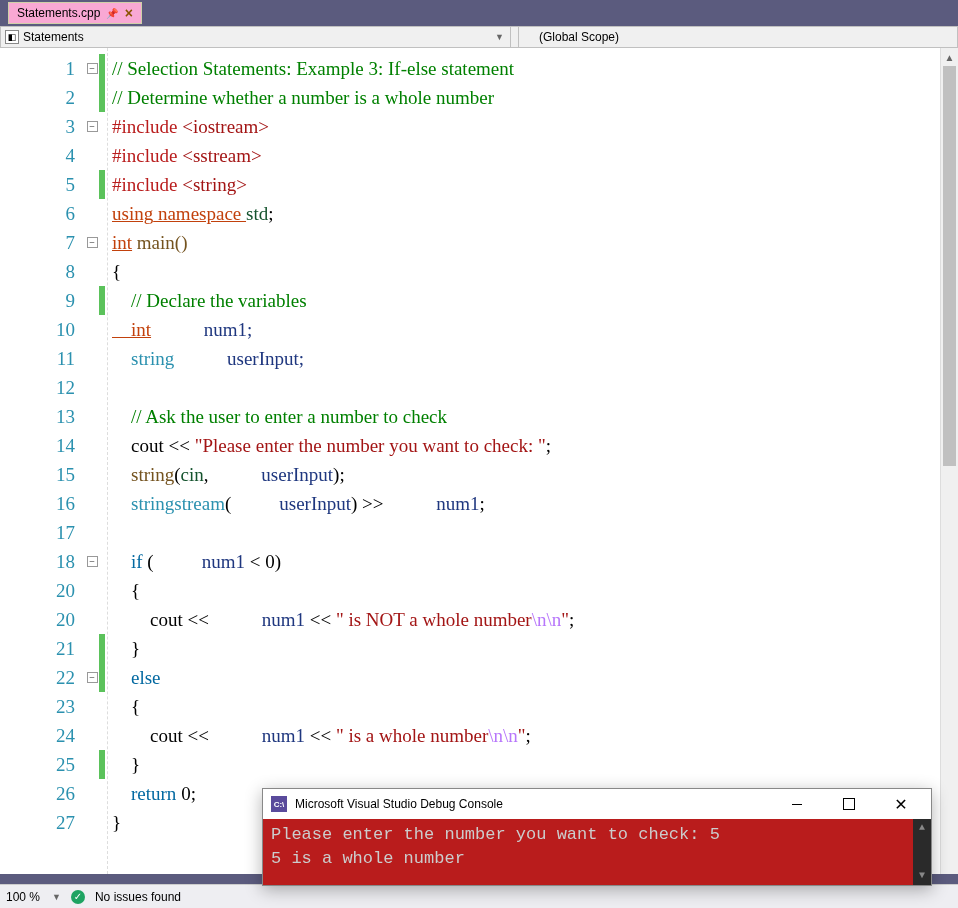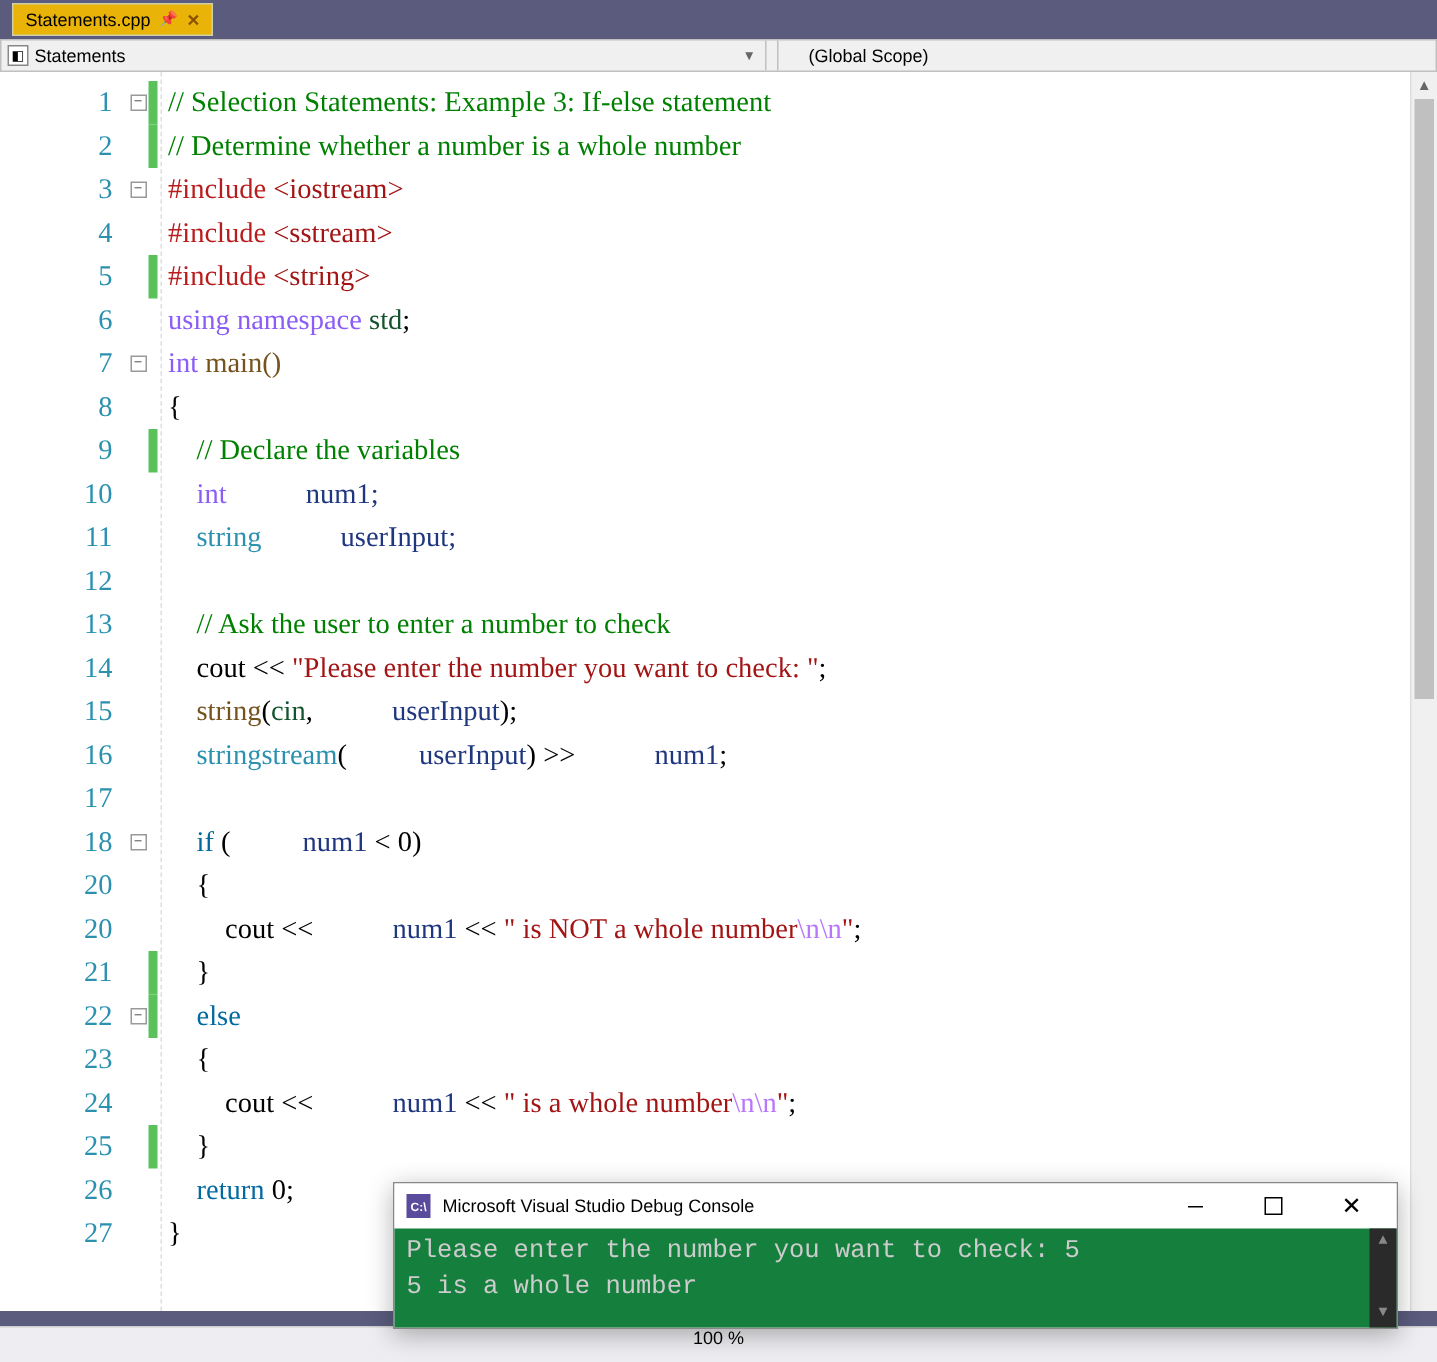--- a/index.html
+++ b/index.html
@@ -12,21 +12,21 @@
   position: relative;
 }
 .tab-bar {
   background: #5b5b7e;
   height: 26px;
   display: flex;
   padding-left: 8px;
   padding-top: 2px;
 }
 .tab {
-  background: #eab308;
+  background: #f9a8d4;
   border: 1px solid #d0d0a8;
   padding: 1px 8px;
   font-size: 12px;
   display: flex;
   align-items: center;
   gap: 6px;
   height: 22px;
 }
 .tab .pin { font-size: 10px; color: #555; }
 .tab .close { font-size: 14px; color: #8a5200; font-weight: bold; line-height: 1; }
@@ -102,21 +102,21 @@
 .change-col div { height: 29px; }
 .change-col .green { background: #5bc25b; width: 6px; height: 29px; }
 .code-col {
   flex: 1;
   padding-top: 6px;
   padding-left: 4px;
   border-left: 1px dashed #ddd;
 }
 .code-col .ln { height: 29px; white-space: pre; }
 .c-comment { color: #008000; }
-.c-keyword { color: #8b5cf6; }
+.c-keyword { color: #c2410c; text-decoration: underline; }
 .c-pp { color: #b91c1c; }
 .c-ppinc { color: #a31515; }
 .c-string { color: #a31515; }
 .c-escape { color: #b776fb; }
 .c-type { color: #2b91af; }
 .c-ident { color: #14532d; }
 .c-func { color: #74531f; }
 .c-local { color: #1f377f; margin-left: 48px; }
 .c-else { color: #0369a1; }
 .c-op { color: #000; }
@@ -145,21 +145,20 @@
   position: absolute;
   bottom: 0; left: 0; right: 0;
   height: 24px;
   background: #eeeef2;
   border-top: 1px solid #ccc;
   display: flex;
   align-items: center;
   font-size: 12px;
   padding: 0 6px;
   gap: 10px;
-  flex-direction: column;
 }
 .status-bar .zoom-dd { font-size: 9px; color: #666; margin-left: 2px; }
 .status-bar .check-icon {
   width: 14px; height: 14px; border-radius: 50%;
   background: #1ea362;
   display: inline-flex; align-items: center; justify-content: center;
   color: #fff; font-size: 10px;
 }
 
 .console-window {
@@ -188,21 +187,21 @@
 .console-titlebar .spacer { flex: 1; }
 .console-btn {
   width: 44px; height: 28px;
   display: flex; align-items: center; justify-content: center;
   font-size: 12px;
 }
 .console-btn.minimize::before { content:''; width:10px; border-top:1px solid #000; }
 .console-btn.maximize::before { content:''; width:10px; height:10px; border:1px solid #000; }
 .console-btn.close-w { font-size: 16px; }
 .console-body {
-  background: #15803d;
+  background: #b91c1c;
   color: #ccc;
   font-family: Consolas, 'Courier New', monospace;
   font-size: 17px;
   padding: 4px 8px 14px 8px;
   line-height: 24px;
   position: relative;
 }
 .console-body .c-scroll {
   position: absolute; right: 0; top: 0; bottom: 0; width: 18px;
   background: #2a2a2a;

